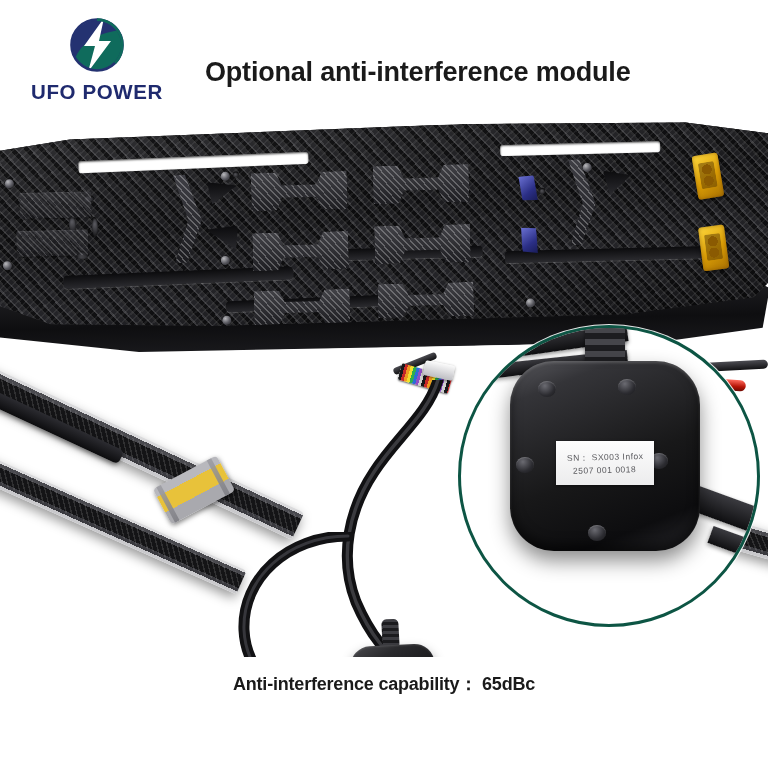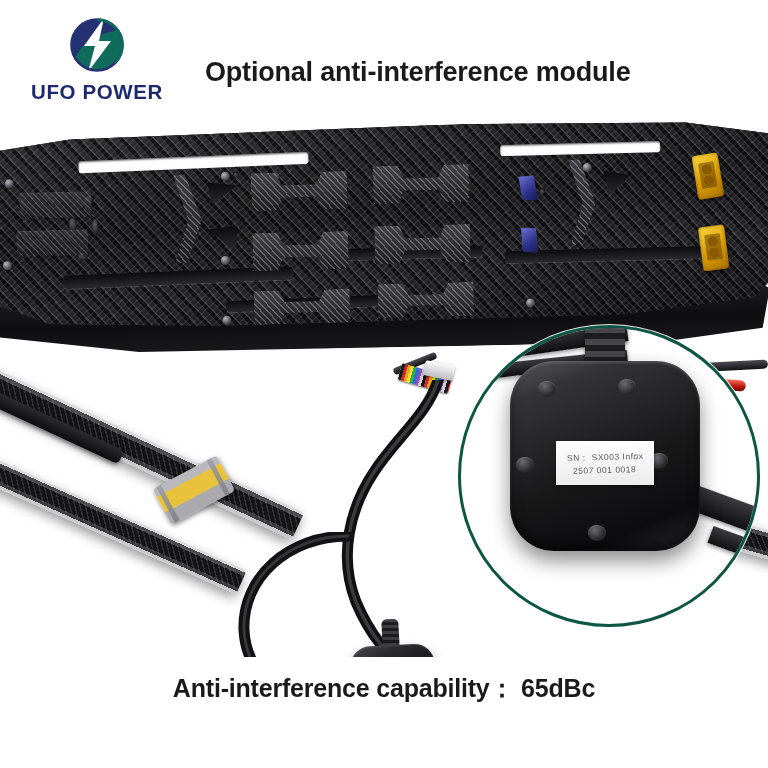--- a/index.html
+++ b/index.html
@@ -175,21 +175,21 @@
         justify-content:center; gap:1px; }
   #zlabel span { font-family:"Liberation Sans", sans-serif; font-size:8.5px;
         color:#5a5a5e; letter-spacing:.5px; white-space:nowrap;
         transform:rotate(-1.5deg); }
   
   .cbg { position:absolute; background:linear-gradient(180deg,#3b3b40,#0f0f11);
          box-shadow:0 2px 4px rgba(0,0,0,.4); }
 
   
   #caption { position:absolute; left:0; top:672px; width:768px; text-align:center;
-        font-size:25px; font-weight:bold; color:#1a1a1a; letter-spacing:-.2px; }
+        font-size:18px; font-weight:bold; color:#1a1a1a; letter-spacing:-.2px; }
 </style>
 </head>
 <body>
 
 <div id="page">
 
   <div id="header">
 
     <div id="brand">
       <div id="logo-mark">

